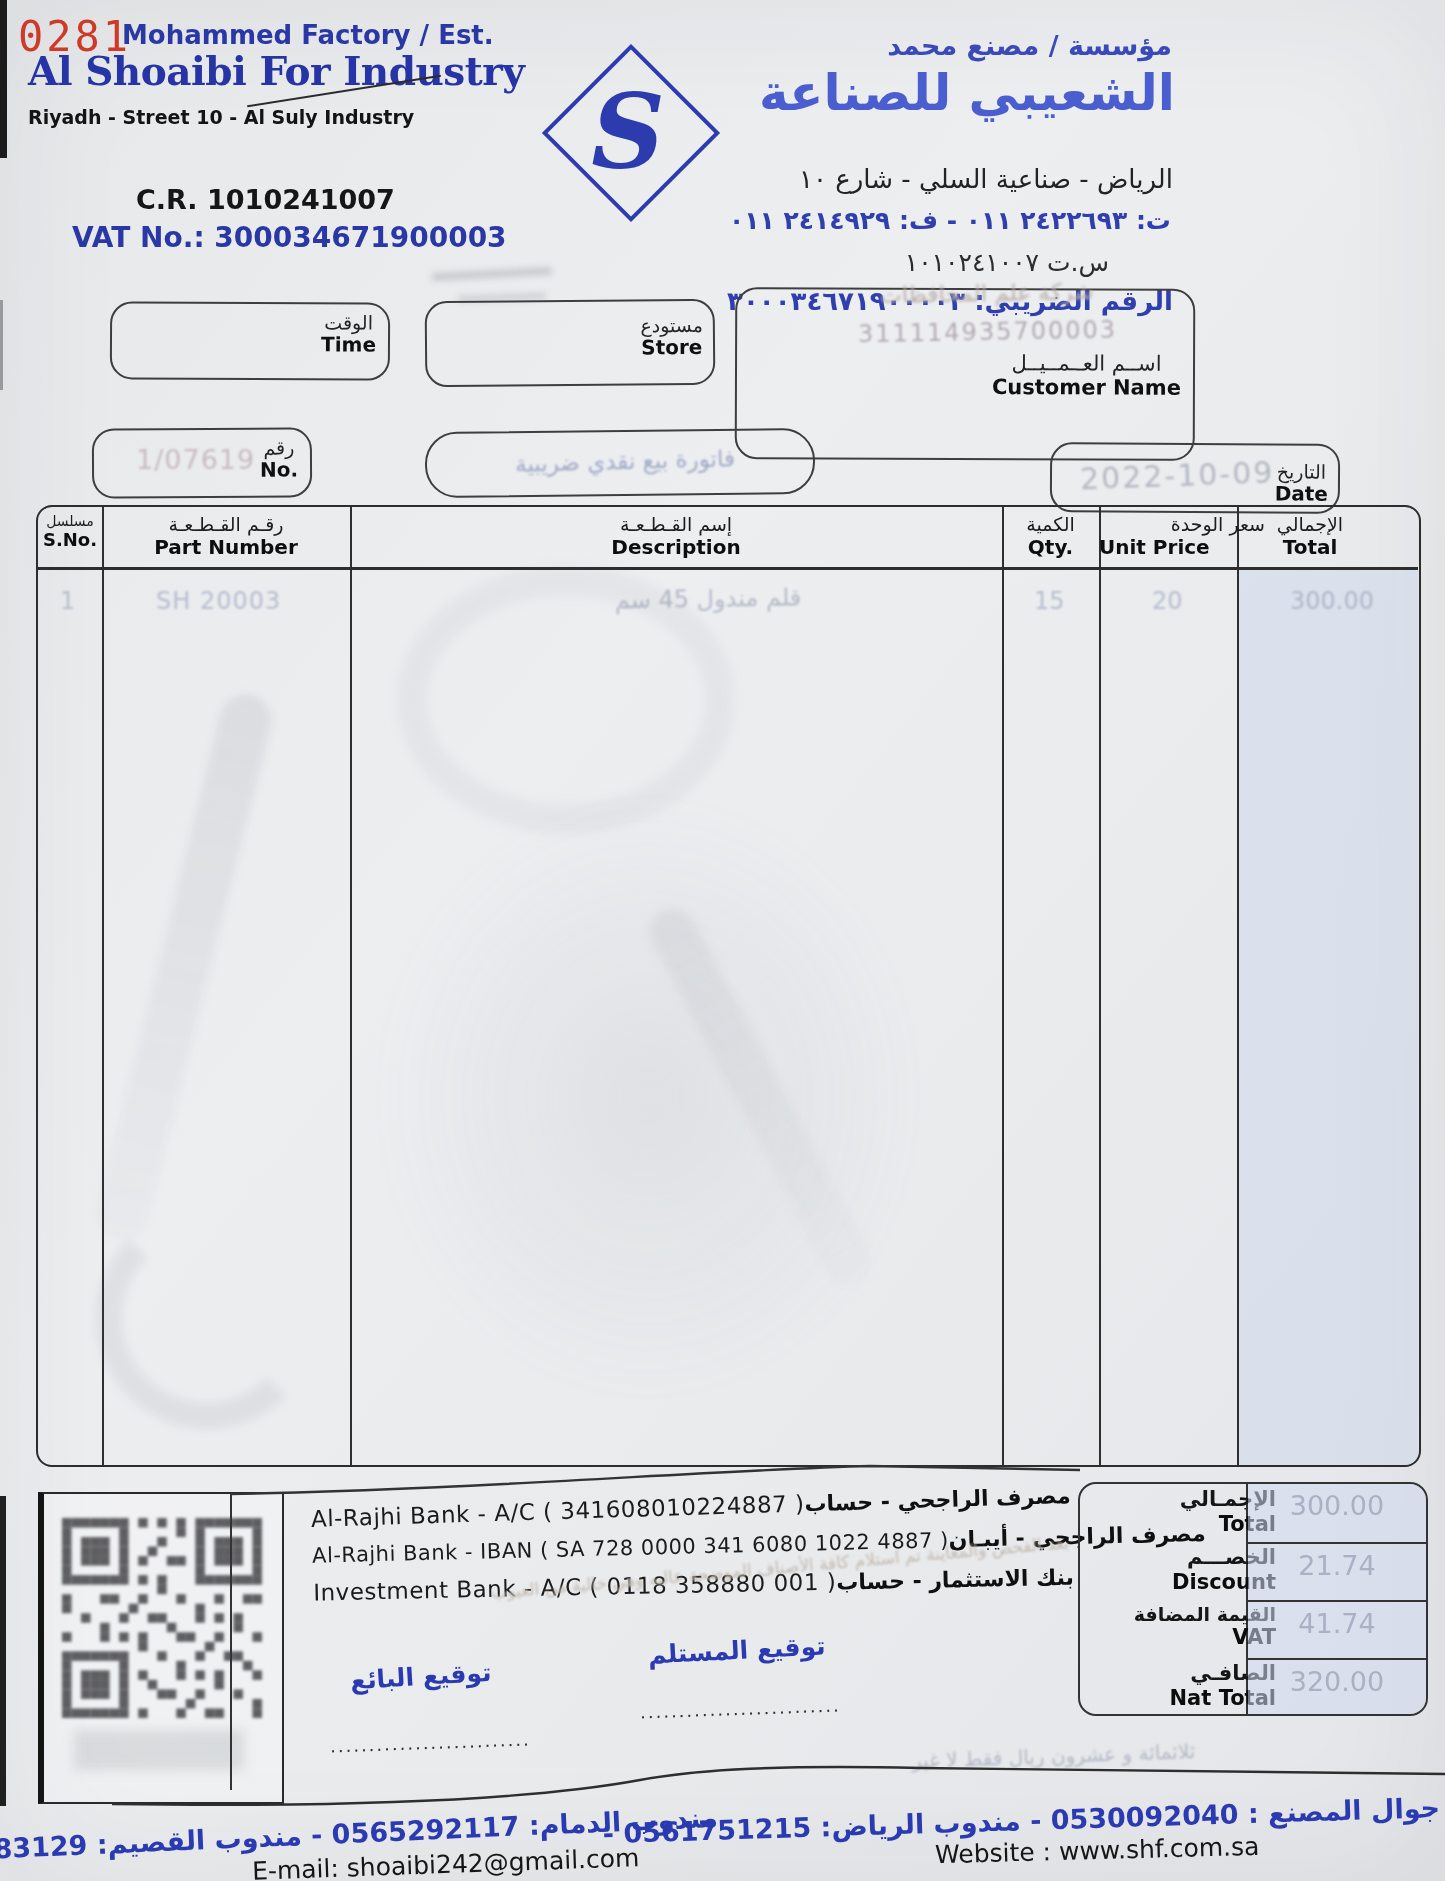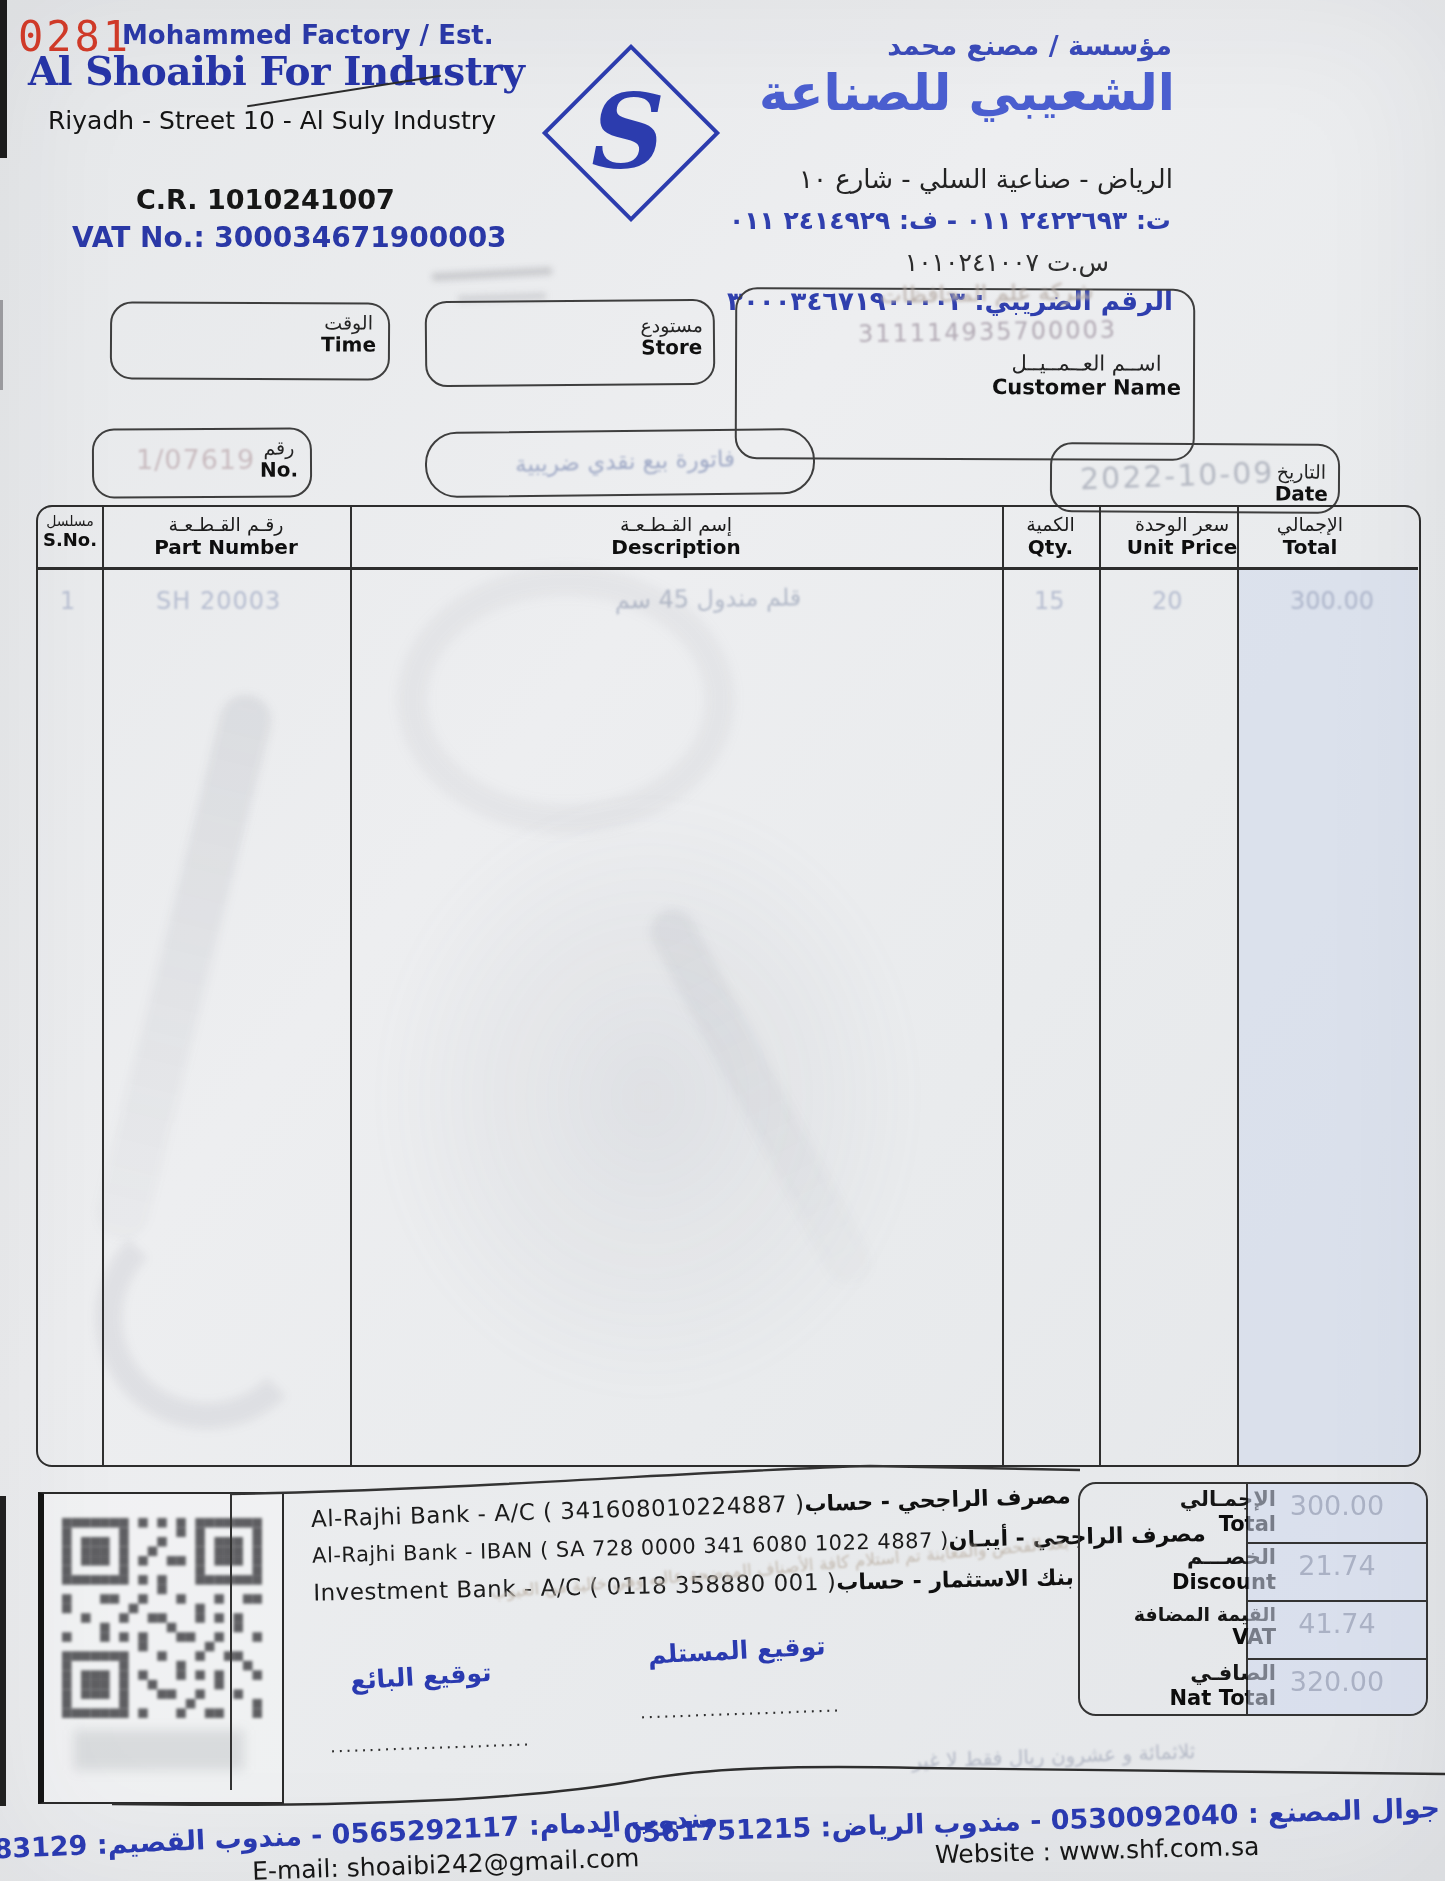--- a/index.html
+++ b/index.html
@@ -40,21 +40,21 @@
 <div class="paper">
 
   <div class="abs" style="left:0;top:0;width:7px;height:158px;background:#1b1b1b;"></div>
   <div class="abs" style="left:0;top:300px;width:3px;height:90px;background:#9a9a9e;"></div>
   <div class="abs" style="left:0;top:1496px;width:6px;height:310px;background:#202020;"></div>
 
   <div class="abs" style="left:18px;top:12px;font-family:'DejaVu Sans Mono',monospace;font-size:42px;color:#cf3a28;letter-spacing:3px;">0281</div>
   <div class="abs" style="left:122px;top:20px;font-size:26px;font-weight:bold;color:#2a38a6;">Mohammed Factory / Est.</div>
   <div class="abs" style="left:28px;top:48px;font-family:'DejaVu Serif',serif;font-size:39px;font-weight:bold;color:#2634a6;letter-spacing:-.5px;white-space:nowrap;">Al Shoaibi For Industry</div>
   <div class="abs" style="left:246px;top:90px;width:196px;height:0;border-top:2.5px solid #2b2b2b;transform:rotate(-9deg);"></div>
-  <div class="abs" style="left:48px;top:106px;font-size:25px;font-weight:normal;color:#141414;white-space:nowrap;">Riyadh - Street 10 - Al Suly Industry</div>
+  <div class="abs" style="left:28px;top:106px;font-size:19px;font-weight:bold;color:#141414;white-space:nowrap;">Riyadh - Street 10 - Al Suly Industry</div>
   <div class="abs" style="left:136px;top:184px;font-size:27px;font-weight:bold;color:#161616;">C.R. 1010241007</div>
   <div class="abs" style="left:72px;top:221px;font-size:28px;font-weight:bold;color:#2a38a6;">VAT No.: 300034671900003</div>
 
   <div class="abs" style="left:548px;top:52px;width:160px;height:160px;">
     <div style="position:absolute;left:20px;top:18px;width:118px;height:118px;border:4px solid #2c3cae;transform:rotate(45deg);"></div>
     <div style="position:absolute;left:0;top:14px;width:160px;height:132px;display:flex;align-items:center;justify-content:center;
                 font-family:'DejaVu Serif',serif;font-style:italic;font-weight:bold;font-size:102px;color:#2c3cae;">S</div>
   </div>
 
   <div class="abs rtl" style="right:273px;top:30px;font-size:27px;font-weight:bold;color:#3a4ab8;">مؤسسة / مصنع محمد</div>
@@ -130,21 +130,21 @@
       <div class="hdr-en">Part Number</div>
     </div>
     <div class="hdr-cell abs" style="left:312px;width:652px;top:6px;text-align:center;">
       <div class="hdr-ar rtl">إسم القـطـعـة</div>
       <div class="hdr-en">Description</div>
     </div>
     <div class="hdr-cell abs" style="left:964px;width:97px;top:6px;text-align:center;">
       <div class="hdr-ar rtl">الكمية</div>
       <div class="hdr-en">Qty.</div>
     </div>
-    <div class="hdr-cell abs" style="left:1061px;width:166px;top:6px;text-align:center;">
+    <div class="hdr-cell abs" style="left:1061px;width:166px;top:6px;">
       <div class="hdr-ar rtl">سعر الوحدة</div>
       <div class="hdr-en">Unit Price</div>
     </div>
     <div class="hdr-cell abs" style="left:1199px;width:146px;top:6px;text-align:center;">
       <div class="hdr-ar rtl">الإجمالي</div>
       <div class="hdr-en">Total</div>
     </div>
 
     <div>
       <div class="ghost" style="left:22px;top:80px;font-size:24px;color:#b6bdd0;filter:blur(1px);">1</div>

